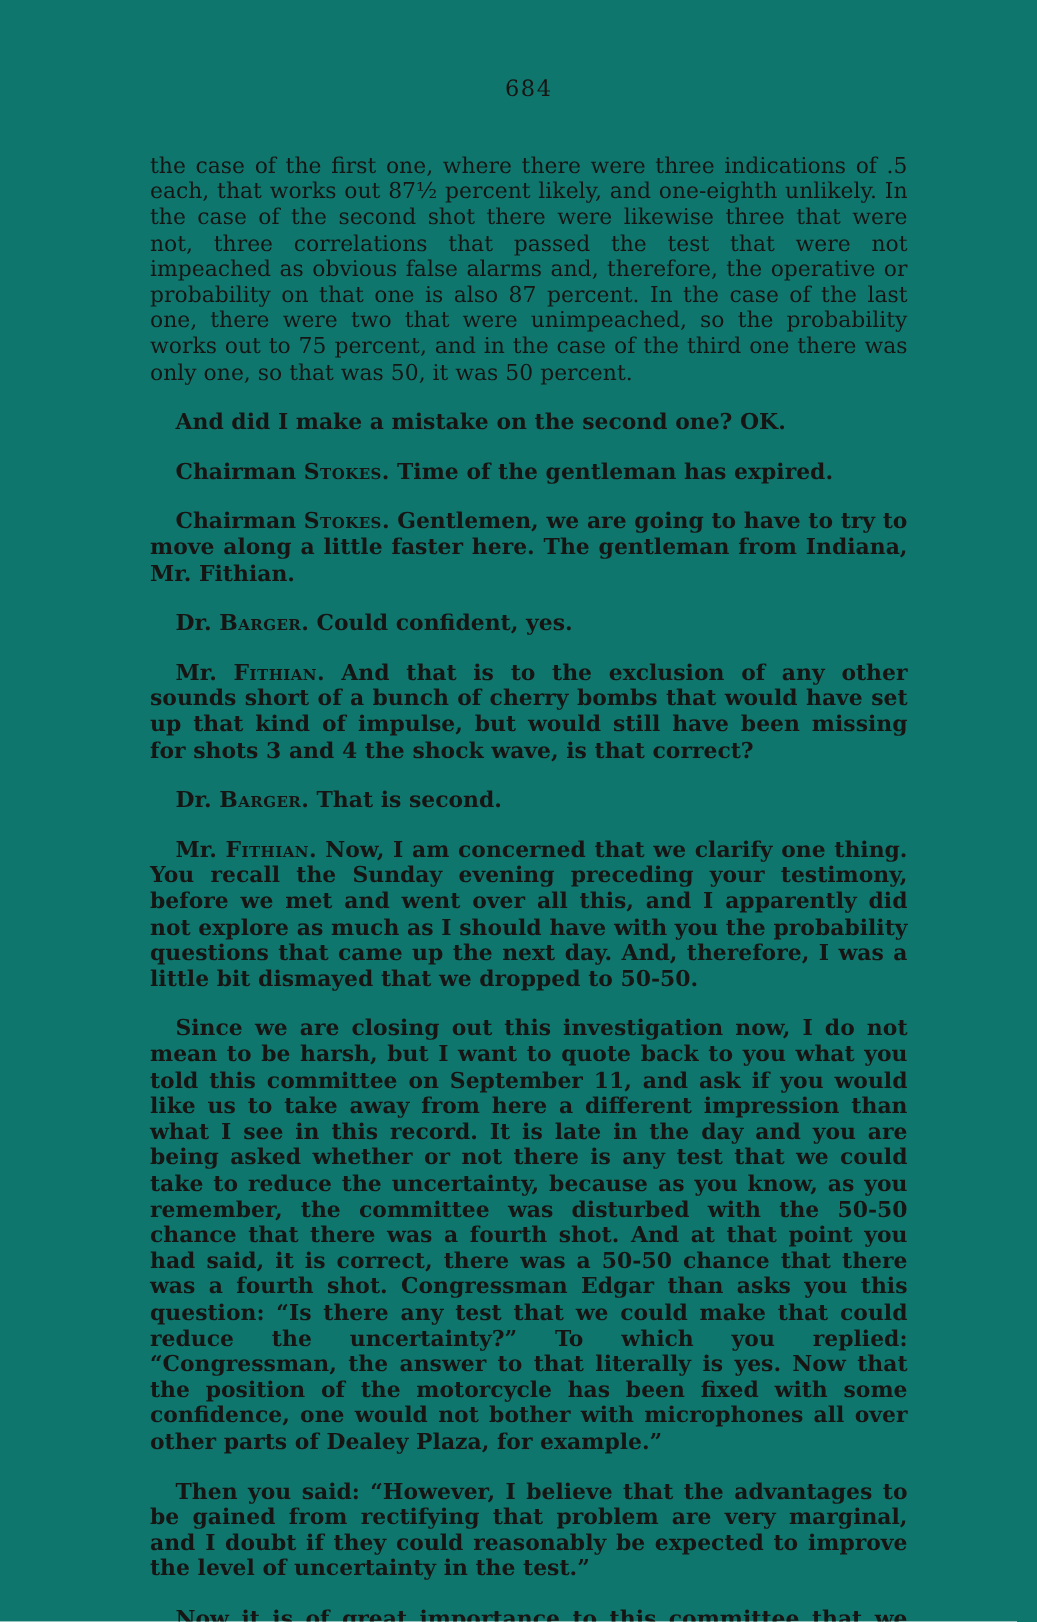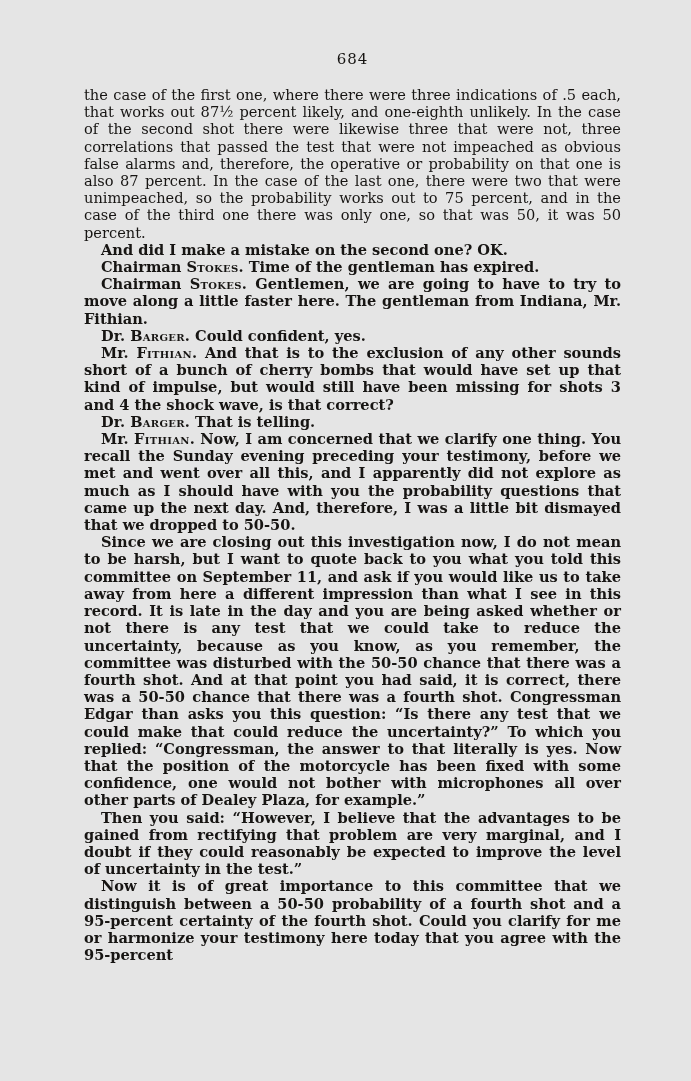--- a/index.html
+++ b/index.html
@@ -6,21 +6,21 @@
   html, body {
     width: 691px;
     height: 1081px;
     background: #fdfdfb;
     overflow: hidden;
   }
   .page {
     position: relative;
     width: 691px;
     height: 1081px;
-    background: #e5e5e5;
+    background: #0f766e;
     color: #171513;
     font-family: "DejaVu Serif", "Liberation Serif", serif;
   }
   .page-number {
     position: absolute;
     top: 50px;
     left: 84px;
     width: 537px;
     text-align: center;
     font-size: 15px;
@@ -29,21 +29,21 @@
   .text-block {
     position: absolute;
     top: 86px;
     left: 84px;
     width: 537px;
     font-size: 14.6px;
     line-height: 17.2px;
     text-align: justify;
   }
   p.para {
-    margin: 0;
+    margin: 16px;
     text-align: justify;
     hyphens: auto;
     -webkit-hyphens: auto;
   }
   p.para.indent { text-indent: 17px; font-weight: bold; }
   p.para.justify-last { text-align-last: justify; }
   .sc { font-variant: small-caps; letter-spacing: 0.3px; }
 </style>
 </head>
 <body>
@@ -62,21 +62,21 @@
 
 
     <p class="para indent"><span>Chairman </span><span class="sc">Stokes</span><span>. Gentlemen, we are going to have to try to move along a little faster here. The gentleman from Indiana, Mr. Fithian.</span></p>
 
 
 
     <p class="para indent"><span>Dr. </span><span class="sc">Barger</span><span>. Could confident, yes.</span></p>
 
     <p class="para indent"><span>Mr. </span><span class="sc">Fithian</span><span>. And that is to the exclusion of any other sounds short of a bunch of cherry bombs that would have set up that kind of impulse, but would still have been missing for shots 3 and 4 the shock wave, is that correct?</span></p>
 
-    <p class="para indent"><span>Dr. </span><span class="sc">Barger</span><span>. That is telling.</span></p>
+    <p class="para indent"><span>Dr. </span><span class="sc">Barger</span><span>. That is second.</span></p>
 
     <p class="para indent"><span>Mr. </span><span class="sc">Fithian</span><span>. Now, I am concerned that we clarify one thing. You recall the Sunday evening preceding your testimony, before we met and went over all this, and I apparently did not explore as much as I should have with you the probability questions that came up the next day. And, therefore, I was a little bit dismayed that we dropped to 50-50.</span></p>
 
     <p class="para indent"><span>Since we are closing out this investigation now, I do not mean to be harsh, but I want to quote back to you what you told this committee on September 11, and ask if you would like us to take away from here a different impression than what I see in this record. It is late in the day and you are being asked whether or not there is any test that we could take to reduce the uncertainty, because as you know, as you remember, the committee was disturbed with the 50-50 chance that there was a fourth shot. And at that point you had said, it is correct, there was a 50-50 chance that there was a fourth shot. Congressman Edgar than asks you this question: “Is there any test that we could make that could reduce the uncertainty?” To which you replied: “Congressman, the answer to that literally is yes. Now that the position of the motorcycle has been fixed with some confidence, one would not bother with microphones all over other parts of Dealey Plaza, for example.”</span></p>
 
     <p class="para indent"><span>Then you said: “However, I believe that the advantages to be gained from rectifying that problem are very marginal, and I doubt if they could reasonably be expected to improve the level of uncertainty in the test.”</span></p>
 
     <p class="para indent justify-last"><span>Now it is of great importance to this committee that we distinguish between a 50-50 probability of a fourth shot and a 95-percent certainty of the fourth shot. Could you clarify for me or harmonize your testimony here today that you agree with the 95-percent</span></p>
 
   </div>

